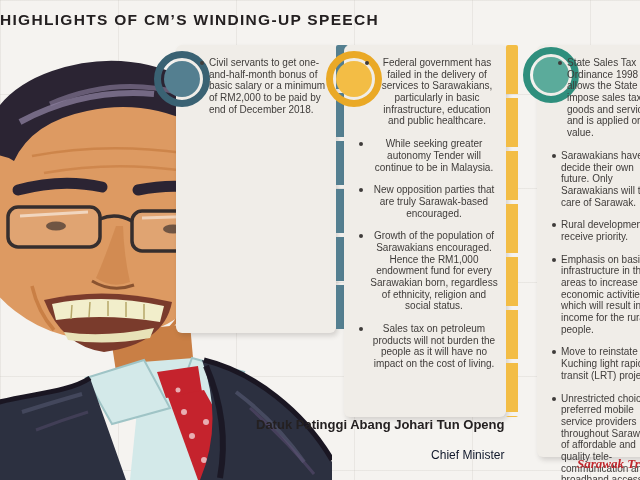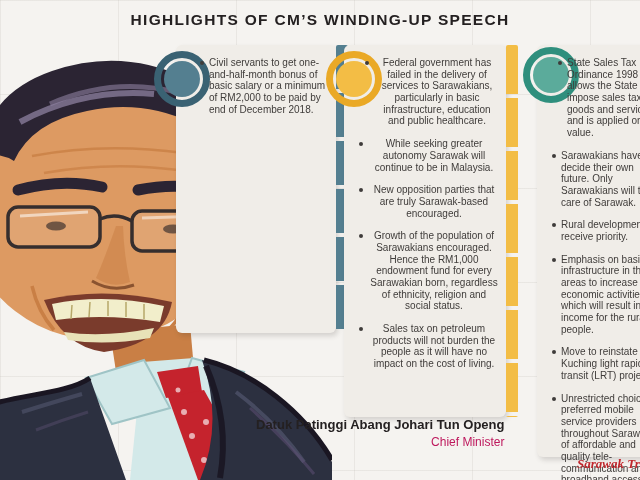--- a/index.html
+++ b/index.html
@@ -3,21 +3,21 @@
 <meta charset="utf-8">
 <style>
   html,body{margin:0;padding:0;}
   body{font-family:"Liberation Sans",sans-serif;background:#e8e6e3;}
   #stage{position:relative;width:640px;height:480px;background:#f5f3f0;overflow:hidden;}
   #stage::before{content:"";position:absolute;inset:0;pointer-events:none;
     background:
       repeating-linear-gradient(to right, rgba(190,185,178,.22) 0 1px, transparent 1px 118px),
       repeating-linear-gradient(to bottom, rgba(190,185,178,.22) 0 1px, transparent 1px 94px);
   }
-  .title{position:absolute;left:0;top:11px;width:640px;text-align:center;
+  .title{position:absolute;left:0;top:11px;width:640px;
     font-size:15.5px;font-weight:bold;letter-spacing:1.3px;color:#242021;}
   
   .card{position:absolute;background:#f0ede8;border-radius:6px;
     box-shadow:2px 3px 5px rgba(60,55,50,.18);}
   .card-1{left:152px;top:45px;width:160px;height:288px;margin-left:24px;}
   .card-2{left:344px;top:45px;width:162px;height:372px;text-align:center;}
   .card-3{left:537px;top:45px;width:130px;height:412px;}
   .seg-bar{position:absolute;top:0;width:12px;height:100%;right:-12px;border-radius:2px;}
   .card-1 .seg-bar{background:repeating-linear-gradient(to bottom,var(--accent0) 0 44px,transparent 44px 48px);}
   .card-2 .seg-bar{background:repeating-linear-gradient(to bottom,var(--accent1) 0 49px,transparent 49px 53px);}
@@ -31,21 +31,21 @@
   .bullets{list-style:none;margin:0;padding:12px 6px 8px 14px;}
   .bullets li{position:relative;padding-left:10px;margin-bottom:11px;
     font-size:10px;line-height:1.17;color:#3f3c3a;}
   .bullets li::before{content:"";position:absolute;left:1px;top:4px;width:4px;height:4px;
     border-radius:50%;background:#3f3c3a;}
   .bullets li:first-child{margin-left:6px;}
   .card-1 .bullets li:first-child{margin-left:9px;}
   
   .caption{position:absolute;left:256px;top:417px;text-align:right;}
   .caption .name{font-size:13px;font-weight:bold;color:#242021;white-space:nowrap;}
-  .caption .role{font-size:12px;color:#be185d;margin-top:3px;}
+  .caption .role{font-size:12px;color:#0f172a;margin-top:16px;}
   
   .logo{position:absolute;left:577px;top:456px;white-space:nowrap;
     font-family:"Liberation Serif",serif;font-style:italic;font-weight:bold;
     font-size:13px;color:var(--logo-color);}
   
   .portrait{position:absolute;left:-8px;top:60px;width:340px;height:420px;}
 </style>
 </head>
 <body>
 
@@ -134,21 +134,21 @@
     <ul class="bullets">
         <li>Civil servants to get one-and-half-month bonus of basic salary or a minimum of RM2,000 to be paid by end of December 2018.</li>
       </ul>
   </div>
 
   <div class="card card-2">
     <div class="col-circle"></div>
     <div class="seg-bar"></div>
     <ul class="bullets">
         <li>Federal government has failed in the delivery of services to Sarawakians, particularly in basic infrastructure, education and public healthcare.</li>
-        <li>While seeking greater autonomy Sarawak will continue to be in Malaysia.</li>
+        <li>While seeking greater autonomy Tender will continue to be in Malaysia.</li>
         <li>New opposition parties that are truly Sarawak-based encouraged.</li>
         <li>Growth of the population of Sarawakians encouraged. Hence the RM1,000 endowment fund for every Sarawakian born, regardless of ethnicity, religion and social status.</li>
         <li>Sales tax on petroleum products will not burden the people as it will have no impact on the cost of living.</li>
       </ul>
   </div>
 
   <div class="card card-3">
     <div class="col-circle"></div>
     <ul class="bullets">
         <li>State Sales Tax Ordinance 1998 allows the State to impose sales tax on goods and services and is applied on value.</li>

